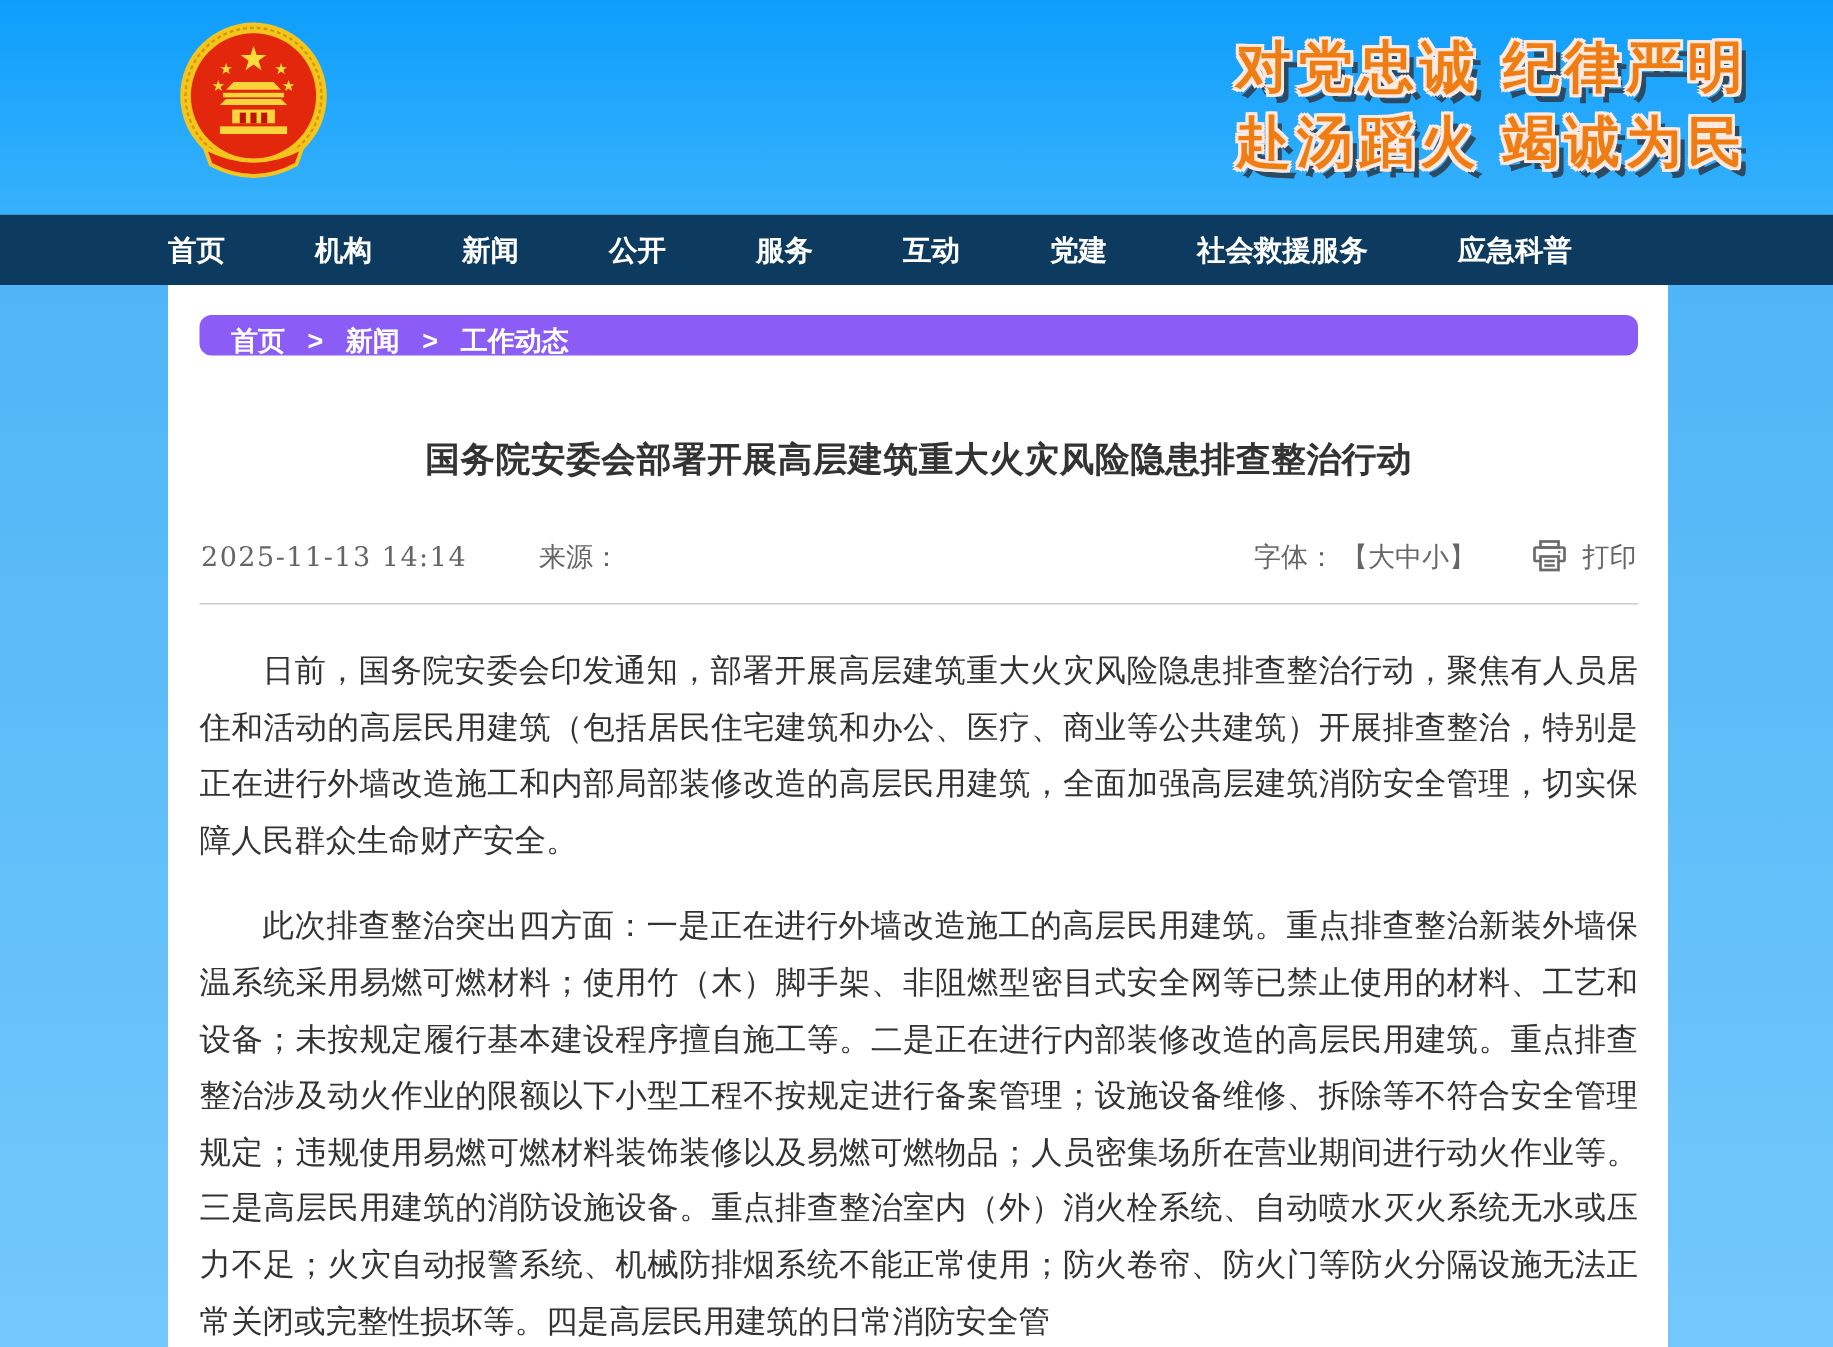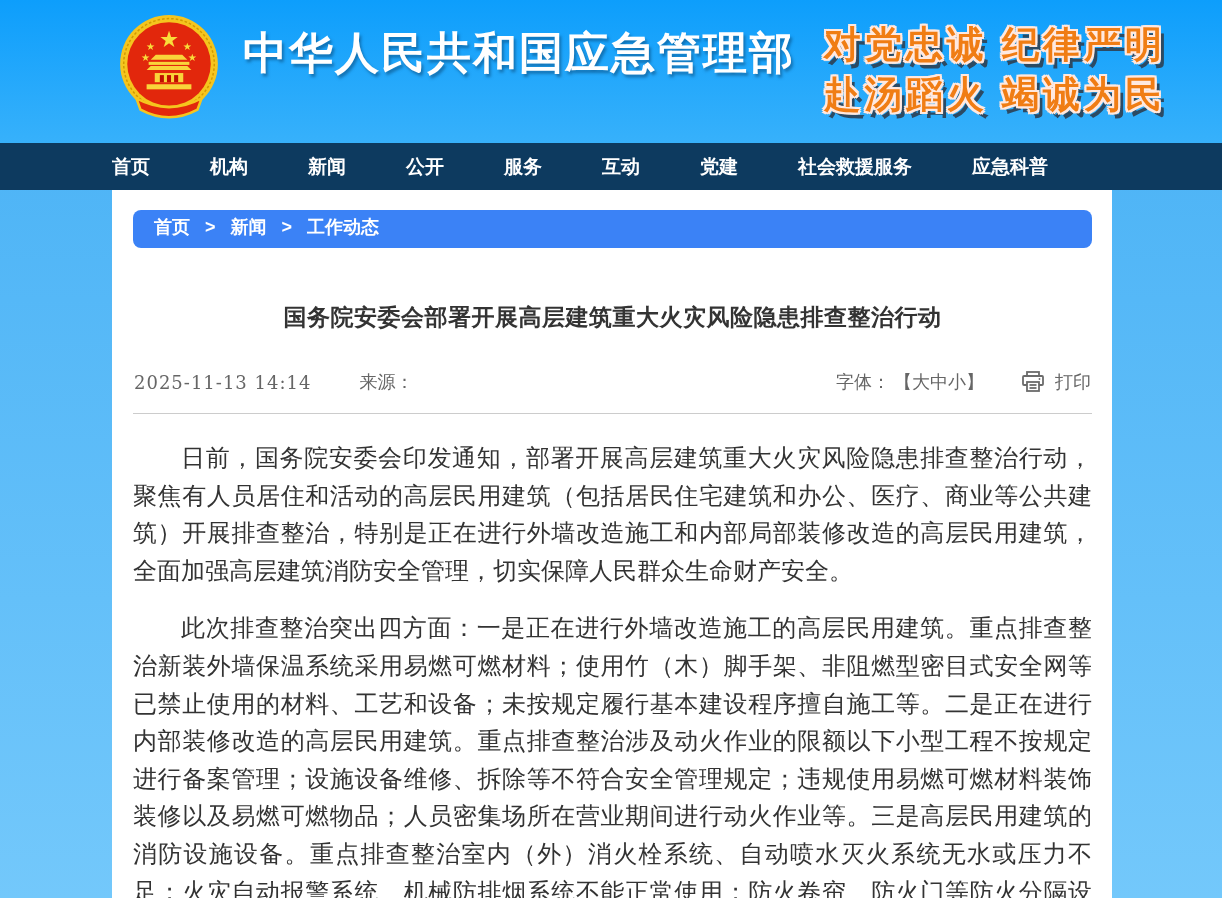--- a/index.html
+++ b/index.html
@@ -27,40 +27,40 @@
 
   
   .main-nav{height:47px;background:#0d3a5f;display:flex;align-items:center;
         padding-left:112px;column-gap:60px;}
   .nav-item{color:#fff;font-size:19px;font-weight:bold;text-decoration:none;
         white-space:nowrap;cursor:pointer;}
 
   
   .content-panel{width:1000px;margin-left:112px;height:708px;background:#fff;
         box-sizing:border-box;padding:20px 20px 0 21px;}
-  .breadcrumb{height:38px;border-radius:8px;background:#3b82f6;color:#fff;
+  .breadcrumb{height:27px;border-radius:8px;background:#8b5cf6;color:#fff;
         font-size:18px;font-weight:bold;line-height:35px;padding-left:21px;
         box-sizing:border-box;}
   .breadcrumb a{color:#fff;text-decoration:none;cursor:pointer;}
   .crumb-sep{margin:0 10px;}
 
   .article-title{margin:54px 0 0;text-align:center;font-size:23px;font-weight:bold;
         color:#333;letter-spacing:.5px;}
   .meta{margin-top:37px;display:flex;justify-content:space-between;align-items:center;
         color:#666;font-size:18px;padding:0 1px;}
   .meta-left{display:flex;align-items:center;}
   .publish-date{font-family:"DejaVu Serif",serif;letter-spacing:1px;}
   .source-label{margin-left:48px;}
   .meta-right{display:flex;align-items:flex-start;}
   .font-size-options{margin-left:4px;cursor:pointer;}
   .printer{margin-left:36px;display:inline-flex;cursor:pointer;}
   .print-label{margin-left:9px;cursor:pointer;}
   .rule{margin-top:19px;border-top:1px solid #ccc;}
 
-  .article-body p{margin:0 0 20px;font-size:24px;line-height:37.6px;color:#333;
+  .article-body p{margin:0 0 20px;font-size:21px;line-height:37.6px;color:#333;
         text-align:justify;text-indent:2em;font-family:"DejaVu Serif",serif;}
   .article-body p:first-of-type{margin-top:26px;}
 </style>
 </head>
 <body>
 
 <div class="page">
 
   <header class="site-header">
     <div class="emblem">
@@ -78,21 +78,20 @@
         <path d="M36 52 L72 52 L76 56 L32 56 Z" fill="#f9d43a"></path>
         <rect x="40" y="59" width="28" height="9" fill="#f9d43a"></rect>
         <rect x="45" y="61" width="4" height="7" fill="#c01000"></rect>
         <rect x="52" y="61" width="4" height="7" fill="#c01000"></rect>
         <rect x="59" y="61" width="4" height="7" fill="#c01000"></rect>
         <rect x="32" y="70" width="44" height="5" fill="#f9d43a"></rect>
         <path d="M22 84 Q54 101 86 84 L82 95 Q54 110 26 95 Z" fill="#e2270c" stroke="#f5c51e" stroke-width="2.5"></path>
       </svg>
     </div>
     <div class="titles">
-      <div class="site-title-cn">中华人民共和国应急管理部</div>
     </div>
     <div class="slogan">
       <div>对党忠诚 纪律严明</div>
       <div>赴汤蹈火 竭诚为民</div>
     </div>
   </header>
 
   <nav class="main-nav">
     <a class="nav-item">首页</a>
     <a class="nav-item">机构</a>

